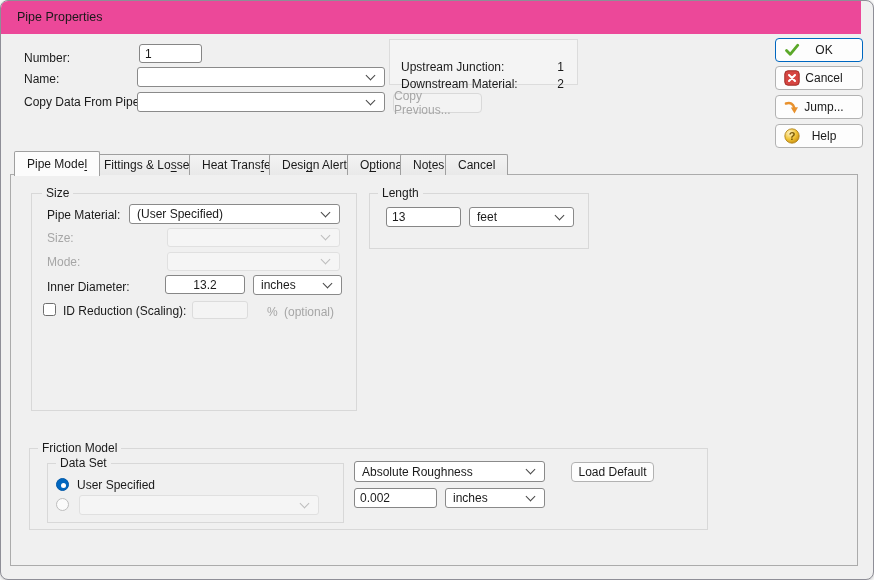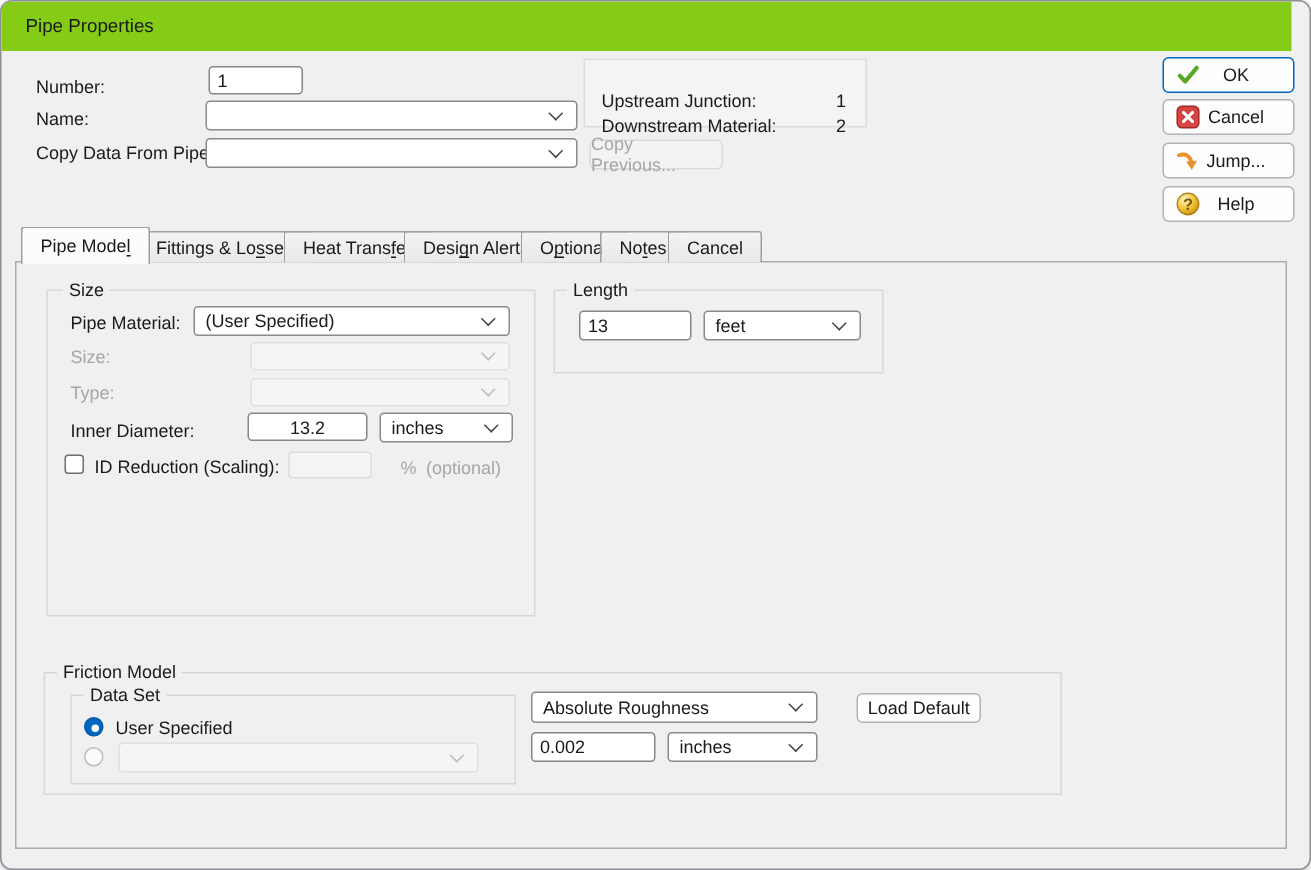--- a/index.html
+++ b/index.html
@@ -1,21 +1,21 @@
 <!DOCTYPE html>
 <html><head>
 <meta charset="utf-8">
 <style>
   * { margin:0; padding:0; box-sizing:border-box; }
   html,body { background:#fff; width:874px; height:580px; overflow:hidden;
               font-family:"Liberation Sans","DejaVu Sans",sans-serif; font-size:12px; color:#1a1a1a; }
   .dialog { position:relative; width:874px; height:580px; background:#F0F0F0;
             border:1px solid #8e8e97; border-radius:8px; overflow:hidden;
             box-shadow:0 1px 4px rgba(0,0,0,.25); }
-  .titlebar { position:absolute; left:0; top:0; right:12px; height:33px; background:#84cc16; }
+  .titlebar { position:absolute; left:0; top:0; right:12px; height:33px; background:#ec4899; }
   .title { position:absolute; left:16px; top:9px; font-size:12.5px; }
 
   .lbl { position:absolute; white-space:nowrap; }
   .lbl.dis { color:#A6A6A6; }
 
   .tb { position:absolute; background:#fff; border:1px solid #868686; border-radius:3px;
         font:inherit; font-size:12px; padding:0 5px; color:#1a1a1a; }
   .tb.dis { background:#F4F4F4; border-color:#DCDCDC; }
 
   .combo { position:absolute; background:#fff; border:1px solid #8a8a8a; border-radius:3px;
@@ -159,21 +159,21 @@
     <span>(User Specified)</span>
     <span class="chev"></span>
   </div>
 
   <div class="lbl dis" style="left:46px; top:230px;">Size:</div>
   <div class="combo dis" style="left:166px; top:227px; width:173px; height:19px;">
     <span></span>
     <span class="chev"></span>
   </div>
 
-  <div class="lbl dis" style="left:46px; top:254px;">Type:</div>
+  <div class="lbl dis" style="left:46px; top:254px;">Mode:</div>
   <div class="combo dis" style="left:166px; top:251px; width:173px; height:19px;">
     <span></span>
     <span class="chev"></span>
   </div>
 
   <div class="lbl" style="left:46px; top:279px;">Inner Diameter:</div>
   <input class="tb" style="left: 164px; top: 274px; width: 80px; height: 19px; text-align: center;" value="13.2">
   <div class="combo" style="left:252px; top:274px; width:89px; height:20px;">
     <span>inches</span>
     <span class="chev"></span>

